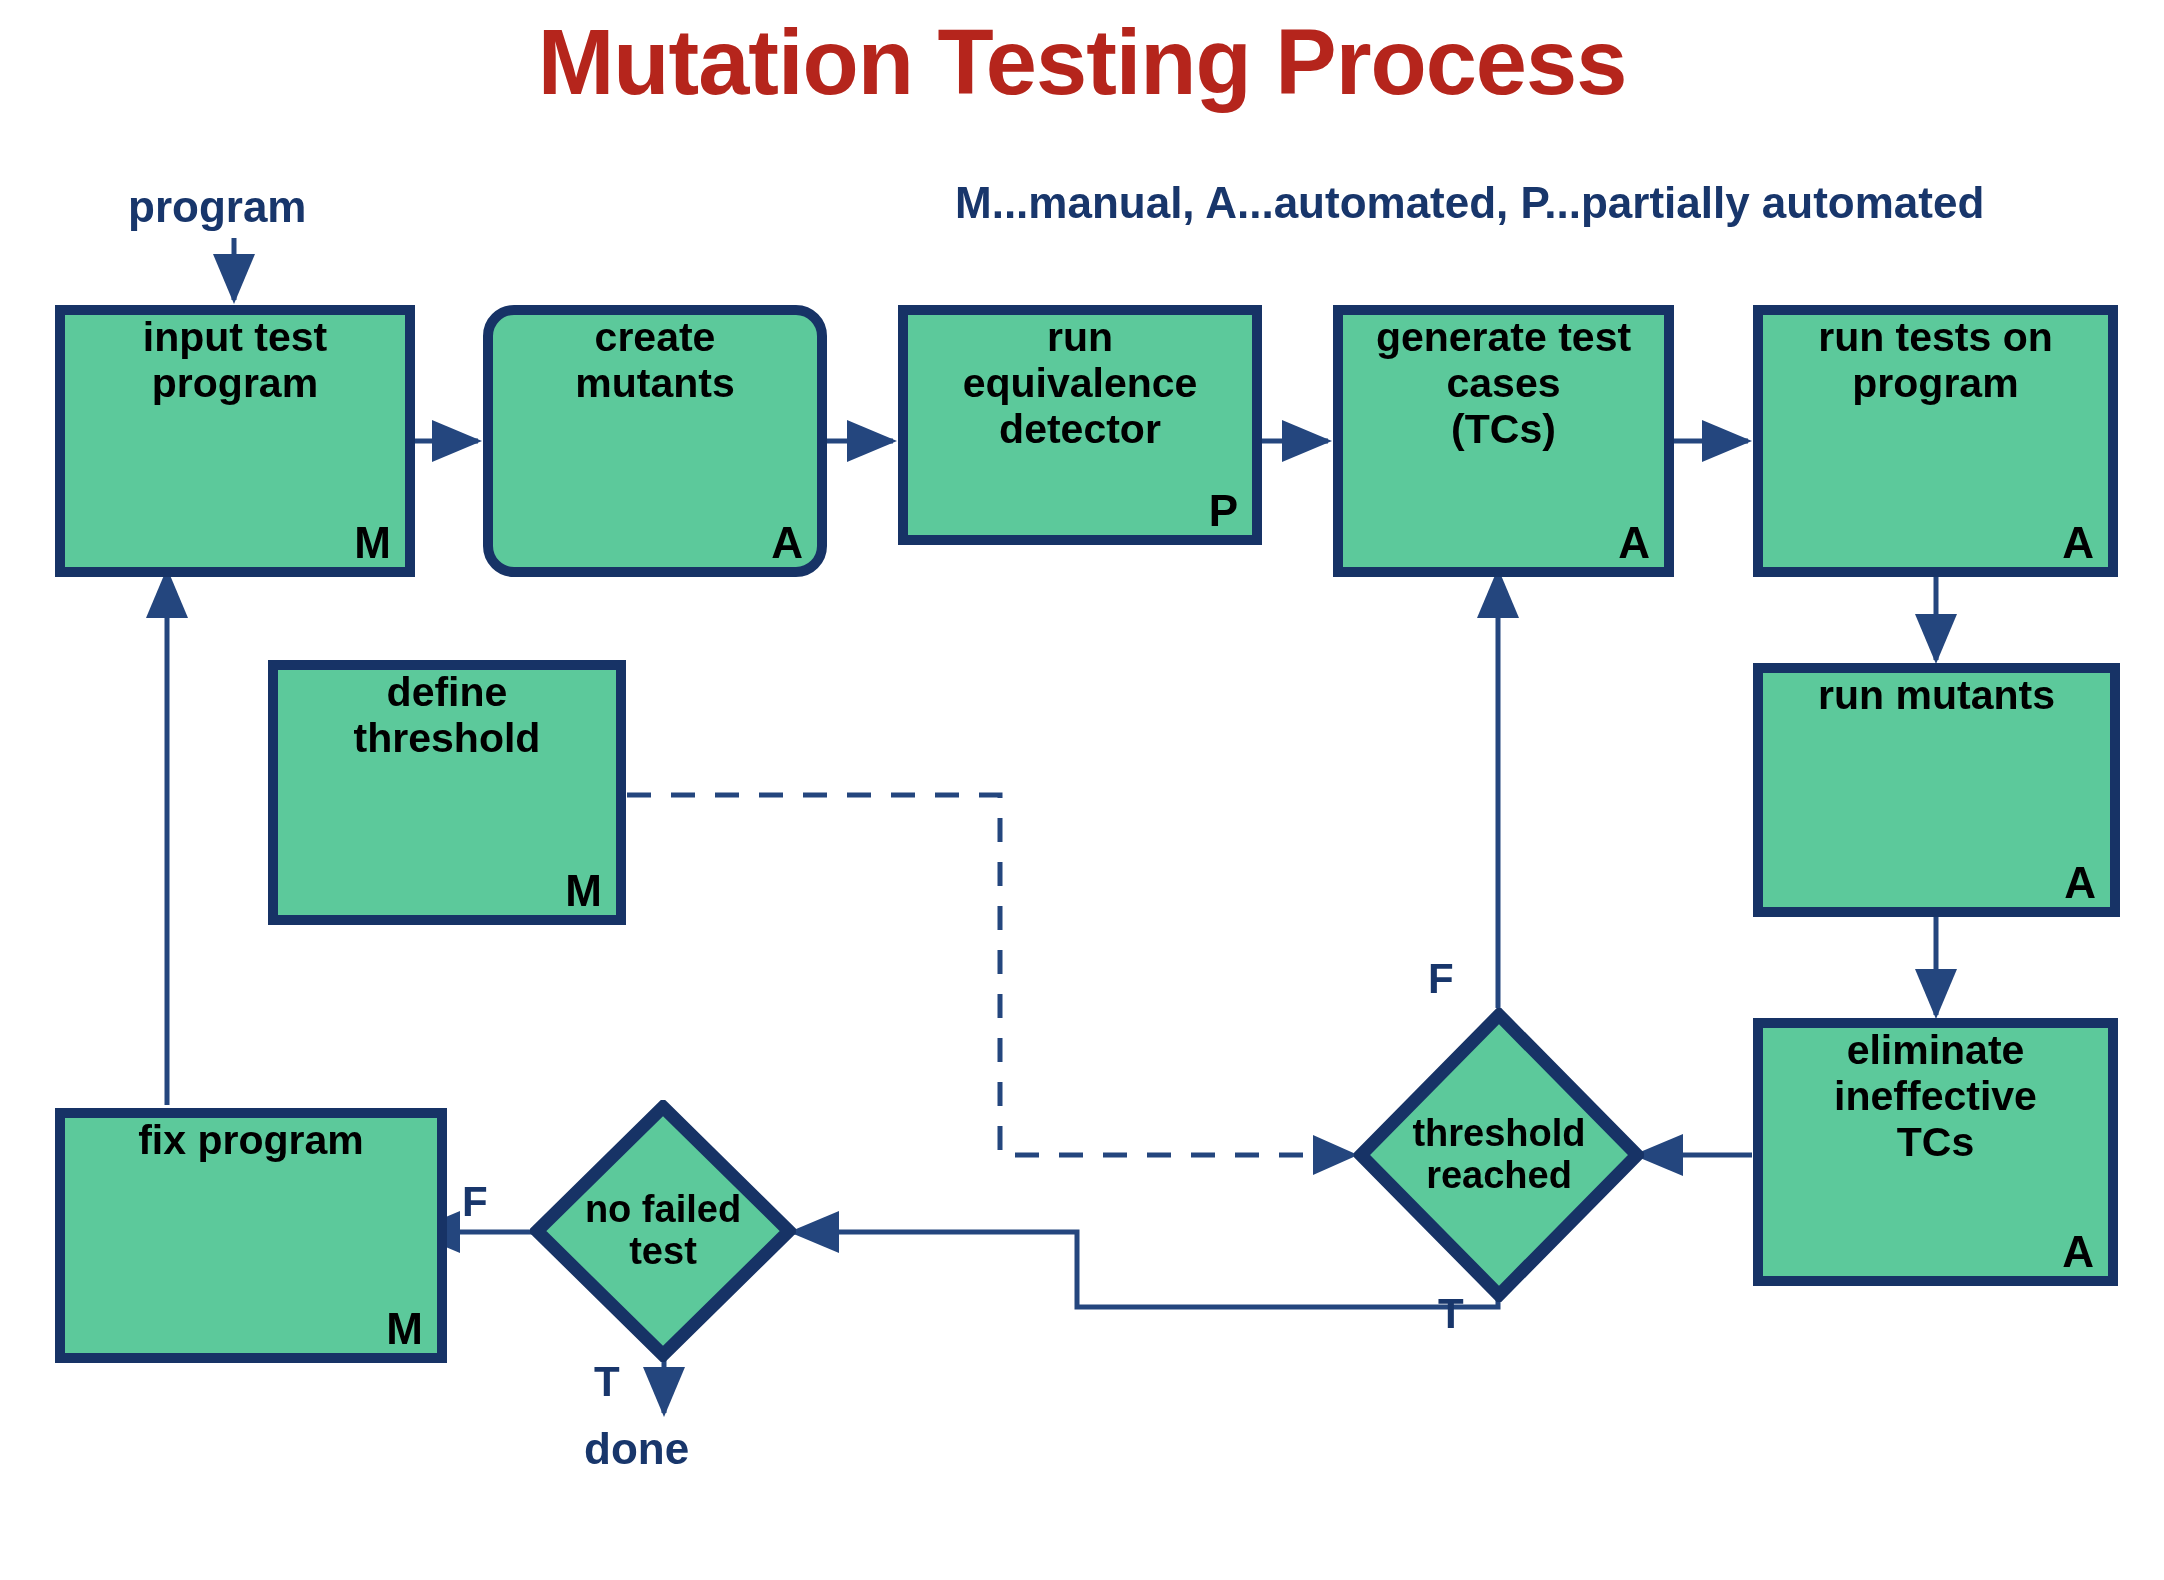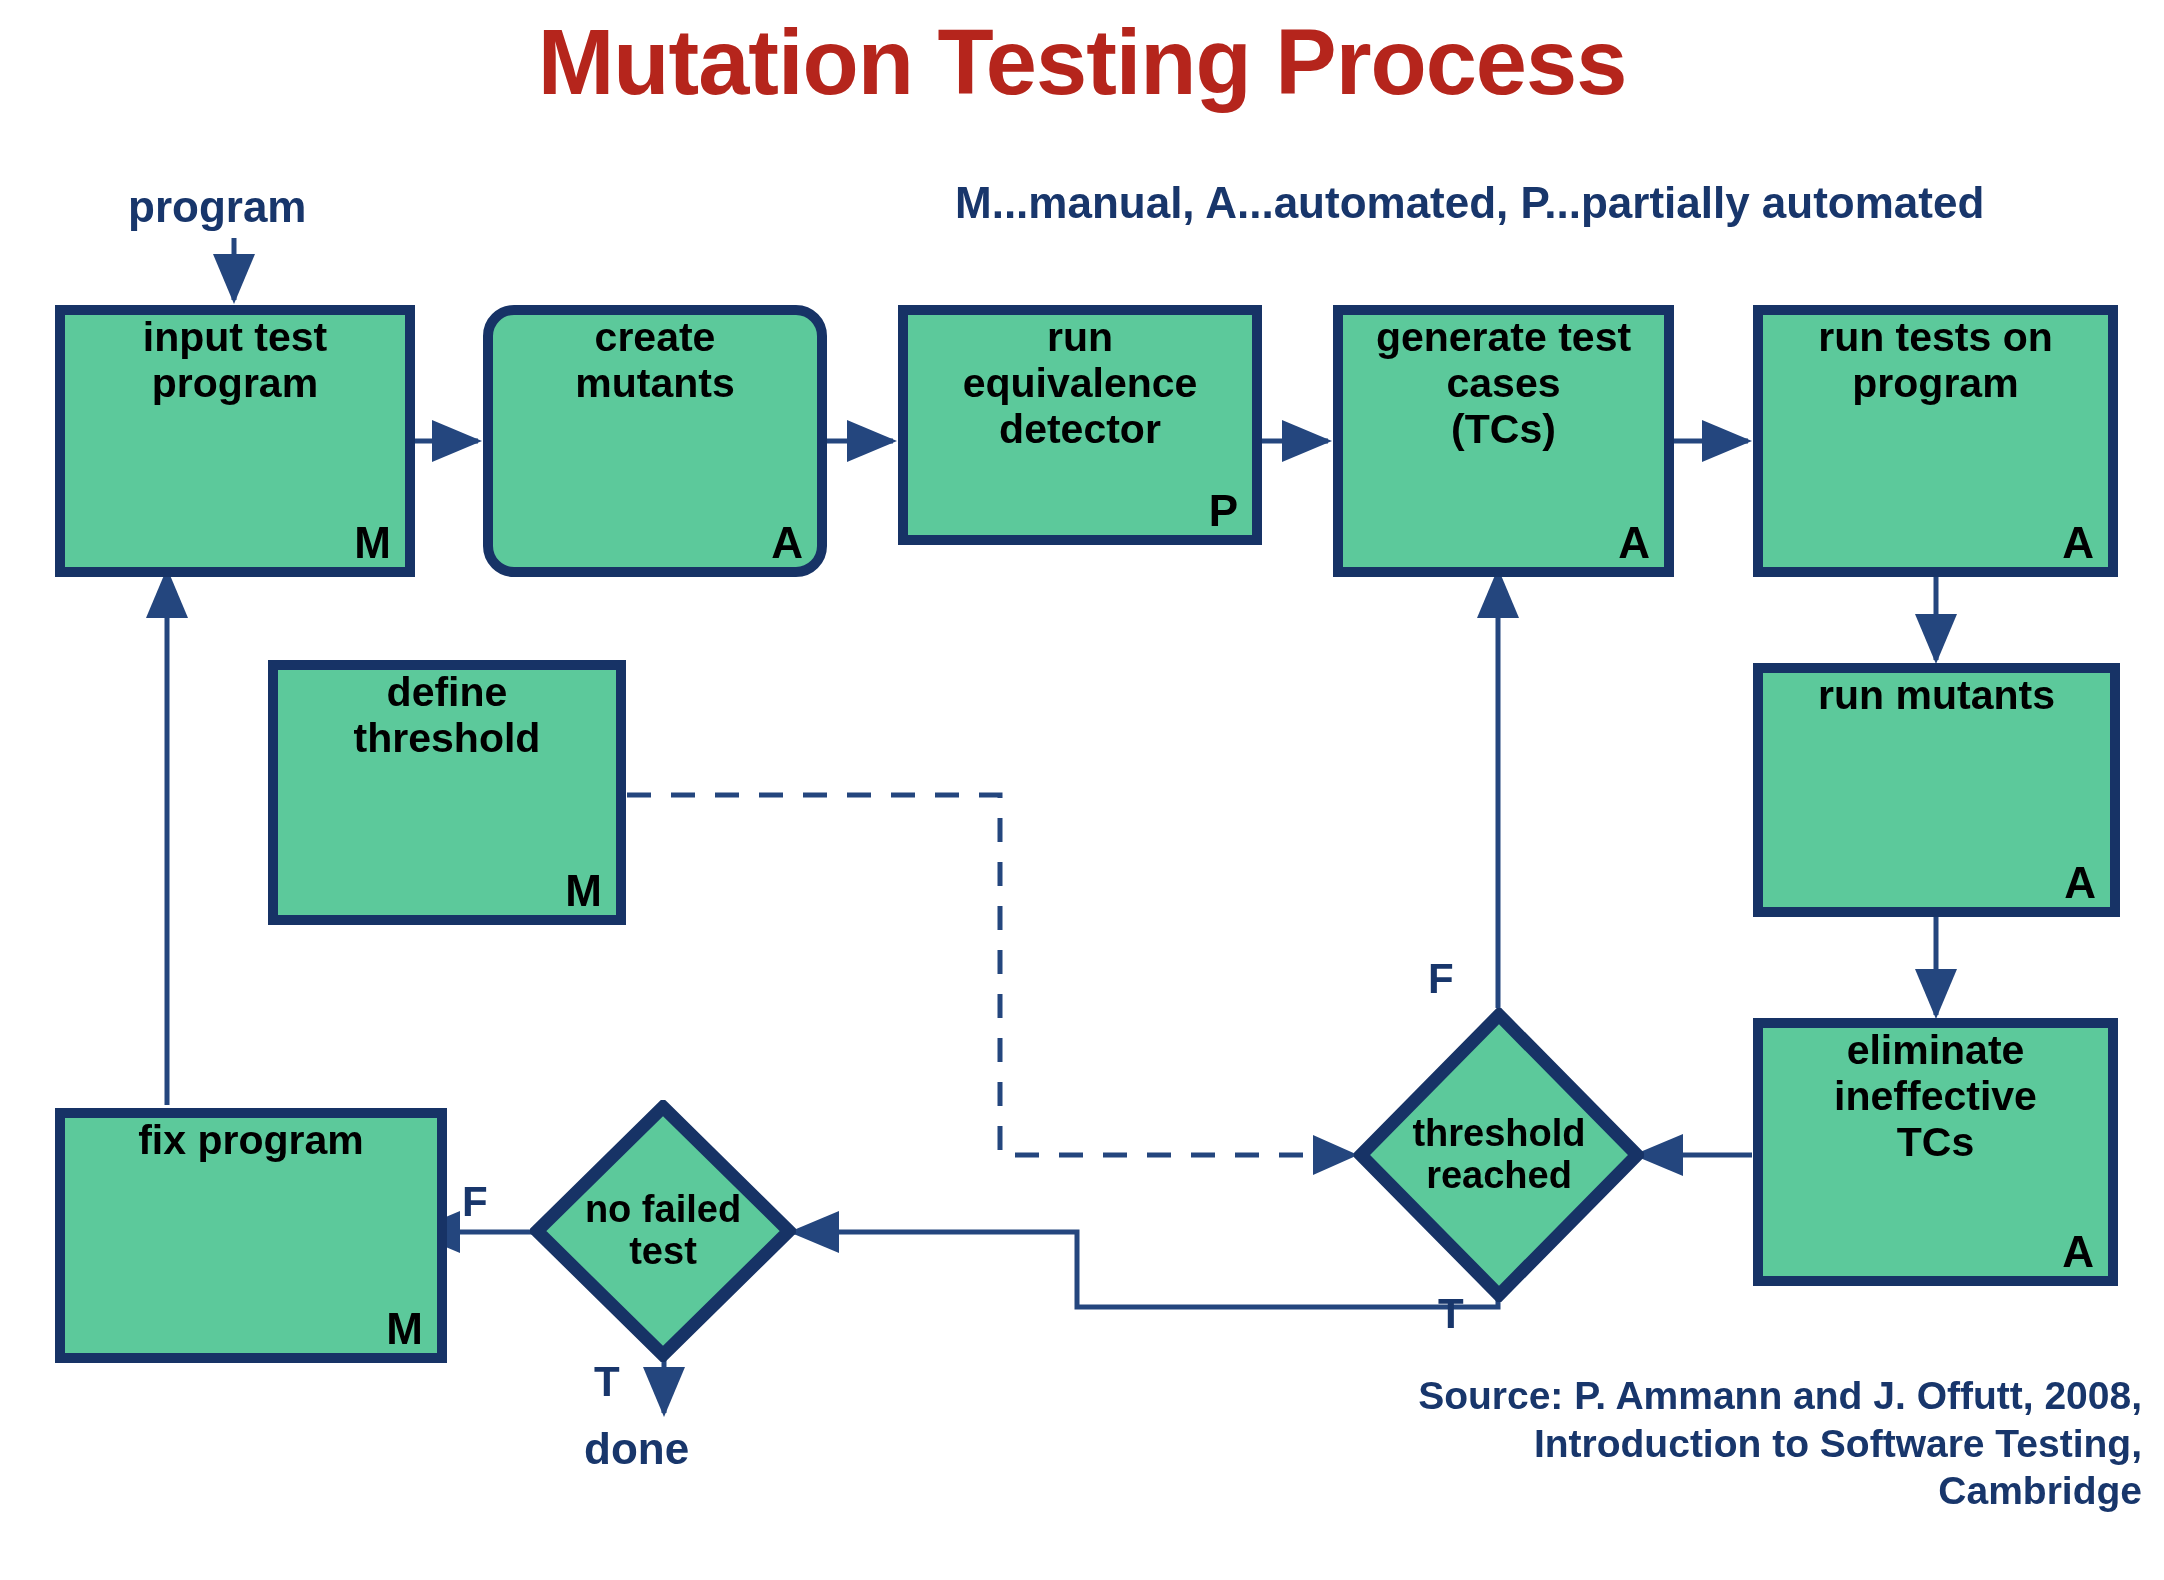--- a/index.html
+++ b/index.html
@@ -266,19 +266,14 @@
   </div>
 
   <div class="node-diamond" style="left:530px; top:1100px; width:266px; height:262px;">
     <svg class="dia-shape" viewBox="0 0 266 262" xmlns="http://www.w3.org/2000/svg">
       <polygon points="133,7 259,131 133,255 7,131" fill="#5cc99b" stroke="#173366" stroke-width="13"></polygon>
     </svg>
     <div class="dia-text">no failed
 test</div>
   </div>
 
-  <div class="source-note">
-    <div>Source: P. Ammann and J. Offutt, 2008,</div>
-    <div>Introduction to Software Testing,</div>
-    <div>Cambridge</div>
-  </div>
 
 </div>
 
 </body></html>

